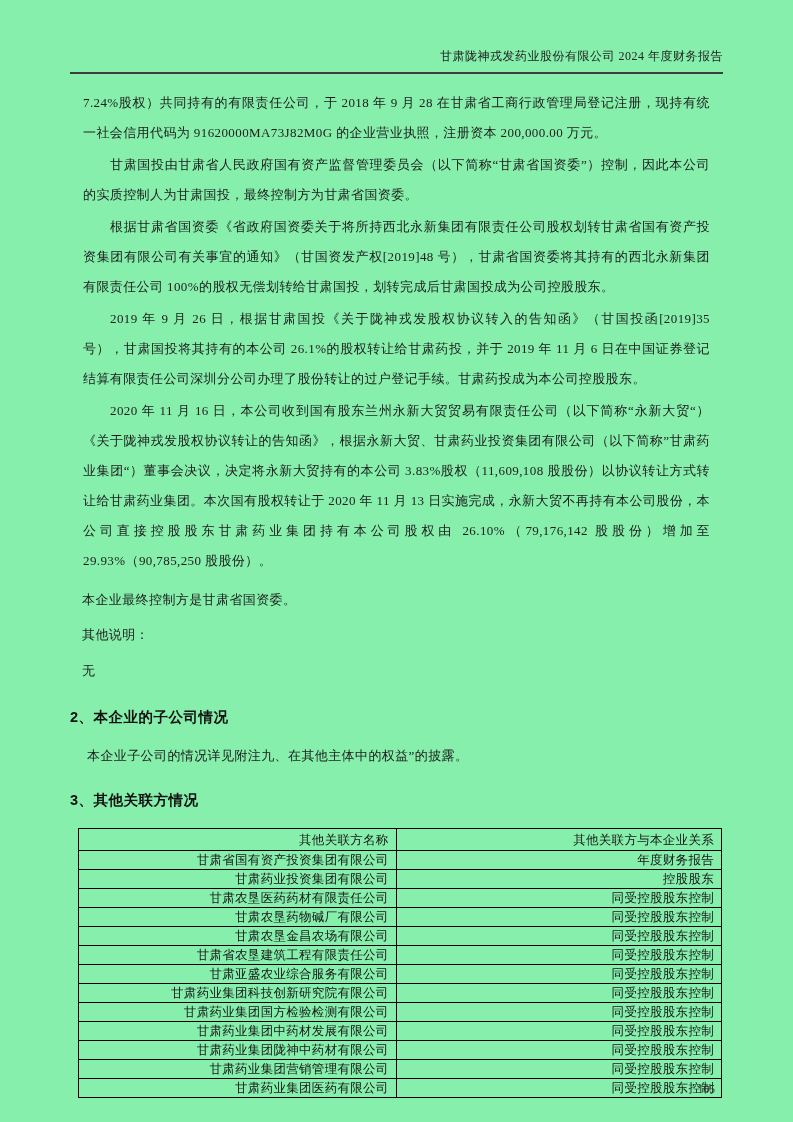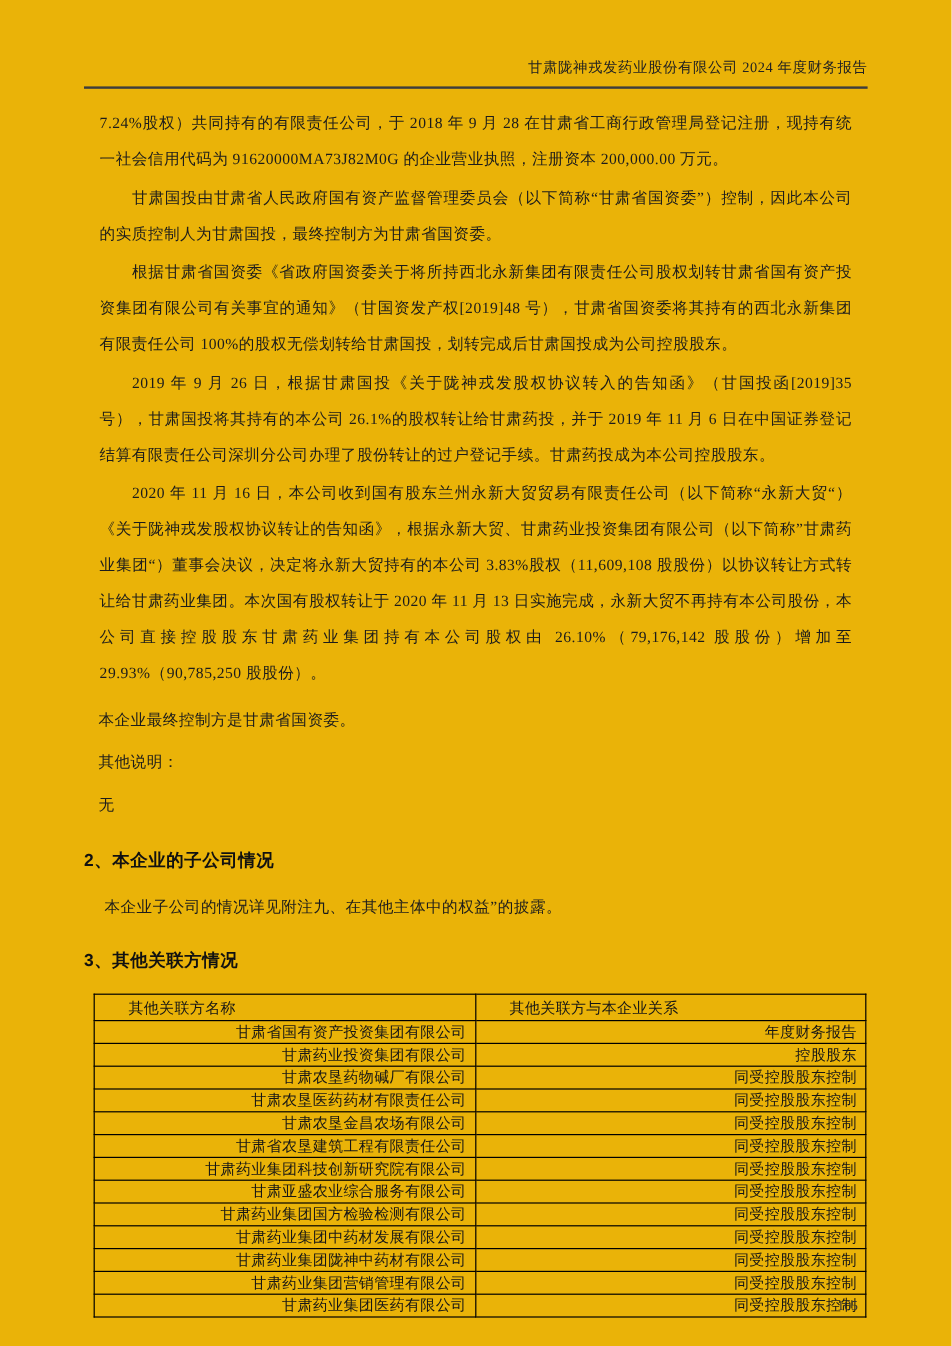--- a/index.html
+++ b/index.html
@@ -4,21 +4,21 @@
 <style>
   html, body {
     margin: 0;
     padding: 0;
     background: #ffffff;
   }
   .page {
     position: relative;
     width: 793px;
     height: 1122px;
-    background: #eab308;
+    background: #86efac;
     box-sizing: border-box;
     padding: 48px 70px 0 70px;
     font-family: "Liberation Serif", serif;
     color: #1c1c1c;
     overflow: hidden;
   }
   .doc-header {
     text-align: right;
     font-size: 12px;
     letter-spacing: 0.5px;
@@ -64,21 +64,21 @@
     letter-spacing: 0.3px;
     color: #161616;
   }
   .rp-table th, .rp-table td {
     border: 1px solid #000;
     font-weight: normal;
     padding: 1px 7px;
     height: 15px;
     line-height: 16px;
   }
-  .rp-table th { text-align: left; height: 19px; padding-left: 28px; }
+  .rp-table th { text-align: right; height: 19px; padding-left: 28px; }
   .rp-table th:first-child, .rp-table td:first-child { width: 49.4%; }
   .rp-table td { text-align: right; }
   .page-number {
     position: absolute;
     top: 1083px;
     right: 78px;
     font-size: 11.5px;
     color: #333;
   }
 </style>
@@ -128,46 +128,46 @@
             <td>甘肃省国有资产投资集团有限公司</td>
             <td>年度财务报告</td>
           </tr>
 
           <tr>
             <td>甘肃药业投资集团有限公司</td>
             <td>控股股东</td>
           </tr>
 
           <tr>
+            <td>甘肃农垦医药药材有限责任公司</td>
+            <td>同受控股股东控制</td>
+          </tr>
+
+          <tr>
             <td>甘肃农垦药物碱厂有限公司</td>
             <td>同受控股股东控制</td>
           </tr>
 
           <tr>
-            <td>甘肃农垦医药药材有限责任公司</td>
-            <td>同受控股股东控制</td>
-          </tr>
-
-          <tr>
             <td>甘肃农垦金昌农场有限公司</td>
             <td>同受控股股东控制</td>
           </tr>
 
           <tr>
             <td>甘肃省农垦建筑工程有限责任公司</td>
             <td>同受控股股东控制</td>
           </tr>
 
           <tr>
+            <td>甘肃亚盛农业综合服务有限公司</td>
+            <td>同受控股股东控制</td>
+          </tr>
+
+          <tr>
             <td>甘肃药业集团科技创新研究院有限公司</td>
-            <td>同受控股股东控制</td>
-          </tr>
-
-          <tr>
-            <td>甘肃亚盛农业综合服务有限公司</td>
             <td>同受控股股东控制</td>
           </tr>
 
           <tr>
             <td>甘肃药业集团国方检验检测有限公司</td>
             <td>同受控股股东控制</td>
           </tr>
 
           <tr>
             <td>甘肃药业集团中药材发展有限公司</td>

